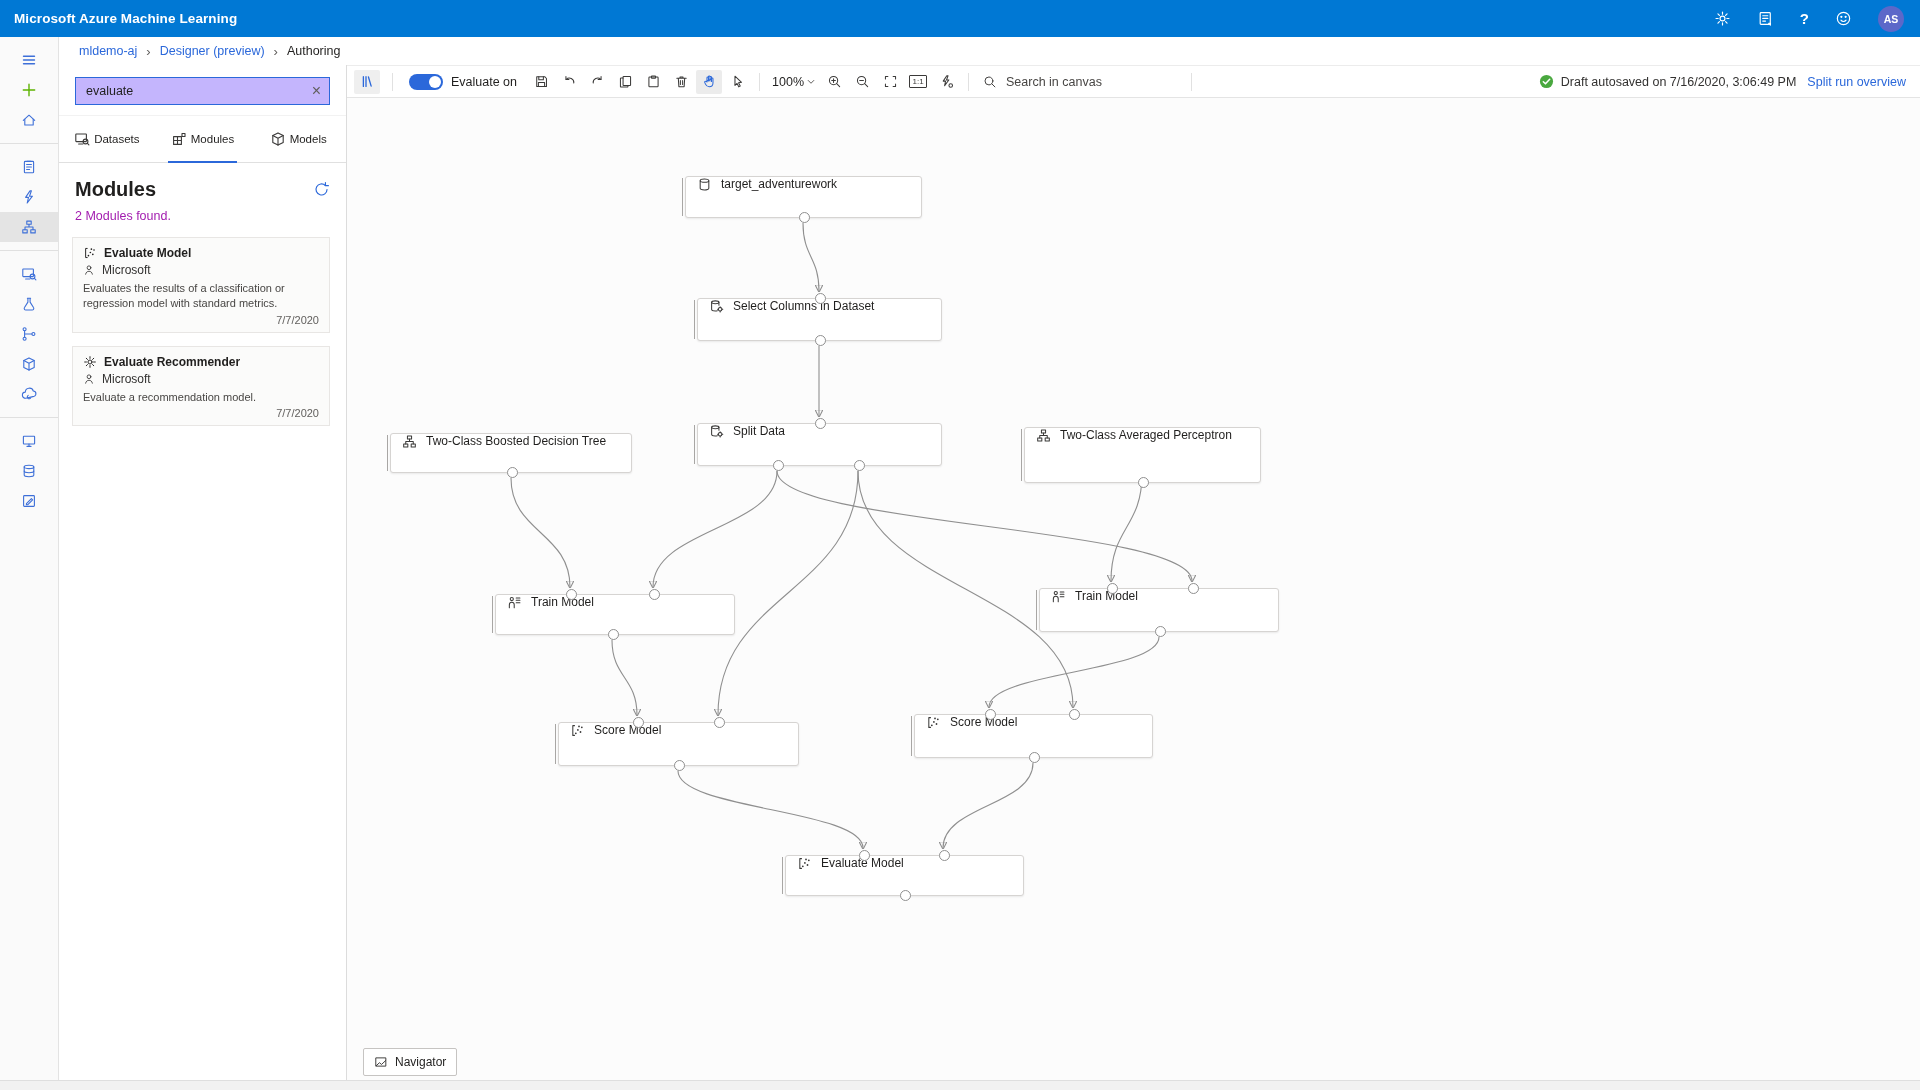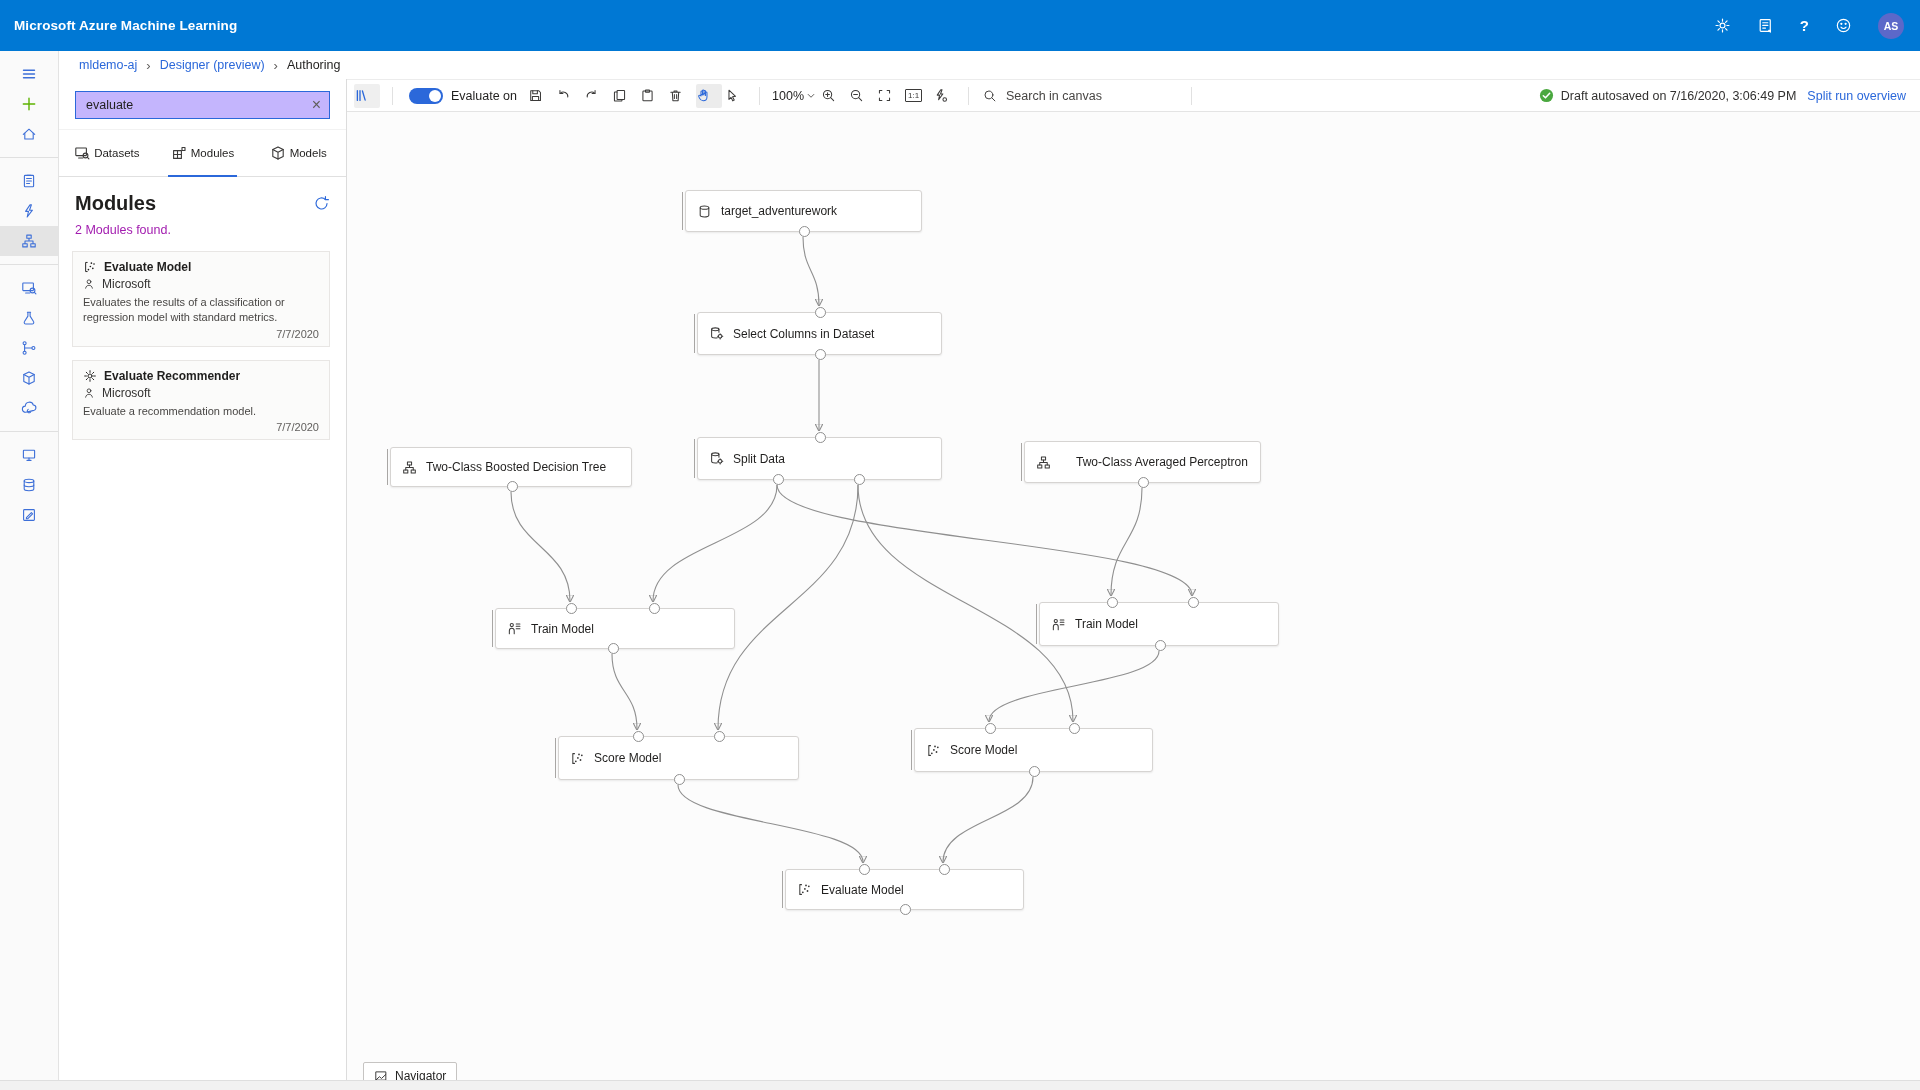--- a/index.html
+++ b/index.html
@@ -1,21 +1,21 @@
 <!DOCTYPE html>
 <html><head>
 <meta charset="utf-8">
 <style>
   html,body{margin:0;padding:0;background:#e8e8e8}
   .page{width:1920px;height:1090px;position:relative;overflow:hidden;background:#fff;
         font-family:"Liberation Sans","DejaVu Sans",sans-serif;color:#201f1e;}
   .icn svg{width:16px;height:16px;display:block}
 
   
-  .topbar{height:51px;background:#0078d4;display:flex;align-items:center;color:#fff;padding:0 16px 0 14px;box-sizing:border-box}
+  .topbar{height:37px;background:#0078d4;display:flex;align-items:center;color:#fff;padding:0 16px 0 14px;box-sizing:border-box}
   .topbar-title{font-size:13.5px;font-weight:bold;letter-spacing:.1px}
   .topbar-right{margin-left:auto;display:flex;align-items:center;gap:26px}
   .tb-icn svg{width:17px;height:17px;display:block}
   .tb-q{font-size:15px;font-weight:bold}
   .avatar{width:26px;height:26px;border-radius:50%;background:#5c68c9;font-size:10.5px;font-weight:bold;
           display:flex;align-items:center;justify-content:center}
 
   
   .shell{display:flex;height:1055px}
   .rail{width:59px;min-width:59px;border-right:1px solid #e3e3e3;background:#fafafa;padding-top:8px;box-sizing:border-box}
@@ -63,21 +63,21 @@
   .pipe-name{font-size:16px;font-weight:600}
   .hdr-gear{margin-left:18px;color:#494949;cursor:pointer}
   .hdr-gear svg{width:15px;height:15px}
   .header-right{margin-left:auto;display:flex;align-items:center;gap:12px}
   .btn-primary{background:#2b68da;color:#fff;border:1px solid #2b68da;width:76px;height:28px;font-size:13px;border-radius:2px;font-weight:600;font-family:inherit;cursor:pointer}
   .btn-secondary{background:#fff;border:1px solid #8a8886;width:70px;height:28px;font-size:13px;border-radius:2px;font-weight:600;color:#201f1e;font-family:inherit;cursor:pointer}
   .more-btn{font-size:15px;letter-spacing:2px;color:#323130;margin:0 20px 6px 10px;cursor:pointer}
 
   .toolbar{height:31px;min-height:31px;border-top:1px solid #ececec;border-bottom:1px solid #e4e4e4;display:flex;align-items:center;
            padding-left:6px;font-size:12.5px;color:#201f1e;background:#fff}
-  .tbtn{width:26px;height:24px;display:flex;align-items:center;color:#3b3a39;margin:8px 1px;border-radius:2px;cursor:pointer}
+  .tbtn{width:26px;height:24px;display:flex;align-items:center;justify-content:center;color:#3b3a39;margin:8px 1px;border-radius:2px;cursor:pointer}
   .tbtn svg{width:15px;height:15px}
   .tbtn.lib{background:#efefef;color:#2b68da;margin-right:4px}
   .tbtn.hand-sel{background:#ececec;color:#2b68da}
   .tsep{width:1px;height:18px;background:#e1e1e1;margin:0 8px}
   .toggle{width:34px;height:16px;border-radius:9px;background:#2b68da;position:relative;margin:0 8px 0 8px;cursor:pointer}
   .toggle::after{content:'';position:absolute;right:2px;top:2px;width:12px;height:12px;border-radius:50%;background:#fff}
   .autosave-label{margin-right:10px}
   .zoom-grp{display:flex;align-items:center;gap:2px;margin:0 4px;cursor:pointer}
   .zoom-grp .chev svg{width:10px;height:10px;color:#605e5c}
   .one2one{border:1.2px solid #3b3a39;font-size:8px;padding:1px 2px;border-radius:1px;color:#3b3a39}
@@ -85,21 +85,21 @@
   .canvas-search svg{width:14px;height:14px}
   .canvas-search input{border:none;outline:none;font-size:12.5px;font-family:inherit;width:175px;color:#201f1e}
   .canvas-search input::placeholder{color:#484644}
   .status{margin-left:auto;display:flex;align-items:center;gap:7px;padding-right:14px;font-size:12.5px;color:#323130;white-space:nowrap}
   .status .chk svg{width:15px;height:15px;display:block}
   .status-link{color:#2b68da;cursor:pointer;margin-left:4px}
 
   .canvas{flex:1;position:relative;background:#fcfcfc;overflow:hidden}
   .edges{position:absolute;left:0;top:0;width:1573px;height:932px;z-index:1}
   .edges path{fill:none;stroke:#8f8f8f;stroke-width:1.1}
-  .node{position:absolute;background:#fff;border:1px solid #d6d4d2;border-radius:3px;display:flex;align-items:center;
+  .node{position:absolute;background:#fff;border:1px solid #d6d4d2;border-radius:3px;display:flex;
         box-shadow:0 1px 2px rgba(0,0,0,.08);z-index:2;padding-left:11px;box-sizing:border-box;cursor:move}
   .node::before{content:'';position:absolute;left:-4px;top:1px;bottom:1px;width:1px;background:#a8a6a4}
   .nico{color:#3b3a39}
   .nico svg{width:15px;height:15px}
   .nlabel{font-size:12px;color:#201f1e;margin-left:9px;white-space:nowrap}
   .port{position:absolute;width:11px;height:11px;background:#fff;border:1px solid #8f8f8f;border-radius:50%;box-sizing:border-box;z-index:3}
   .port.in{top:-6px}.port.out{bottom:-6px}
 
   .navigator{position:absolute;left:16px;bottom:16px;height:26px;display:flex;align-items:center;gap:7px;padding:0 10px;
              background:#fff;border:1px solid #c6c4c2;font-size:12px;color:#201f1e;z-index:4;cursor:pointer;border-radius:2px}
@@ -561,21 +561,21 @@
                   <svg viewBox="0 0 16 16" fill="none" stroke="currentColor" stroke-width="1.1" stroke-linecap="round" stroke-linejoin="round">
                     <rect x="5.8" y="2.1" width="4.4" height="3.2"></rect>
                     <rect x="1.8" y="10.7" width="4.4" height="3.2"></rect>
                     <rect x="9.8" y="10.7" width="4.4" height="3.2"></rect>
                     <path d="M8 5.3v2.7M4 10.7V8h8v2.7"></path>
                   </svg>
                 </span>
                 <span class="nlabel">Two-Class Boosted Decision Tree</span>
                 <span class="port out" style="left: 115.5px;"></span>
               </div>
-              <div class="node" style="left: 677px; top: 329px; width: 237px; height: 42px; gap: 16px;">
+              <div class="node" style="left: 677px; top: 329px; width: 237px; height: 56px;">
                 <span class="icn nico">
                   <svg viewBox="0 0 16 16" fill="none" stroke="currentColor" stroke-width="1.1" stroke-linecap="round" stroke-linejoin="round">
                     <rect x="5.8" y="2.1" width="4.4" height="3.2"></rect>
                     <rect x="1.8" y="10.7" width="4.4" height="3.2"></rect>
                     <rect x="9.8" y="10.7" width="4.4" height="3.2"></rect>
                     <path d="M8 5.3v2.7M4 10.7V8h8v2.7"></path>
                   </svg>
                 </span>
                 <span class="nlabel">Two-Class Averaged Perceptron</span>
                 <span class="port out" style="left: 112.5px;"></span>

